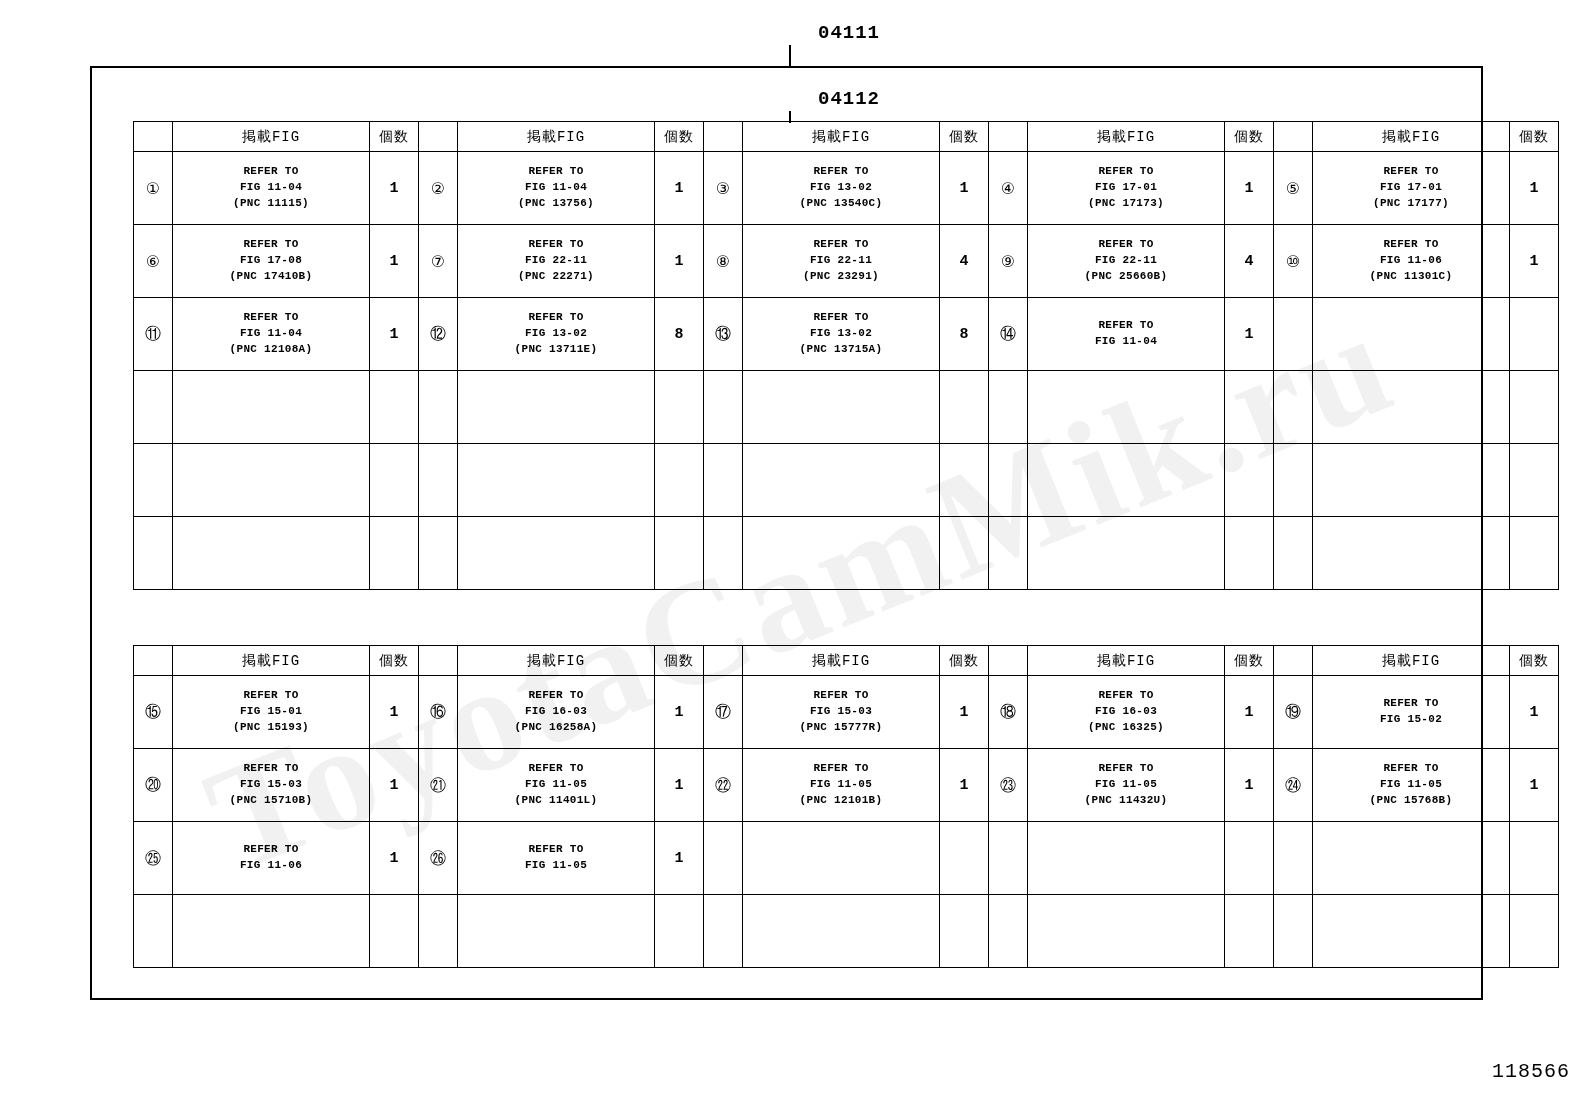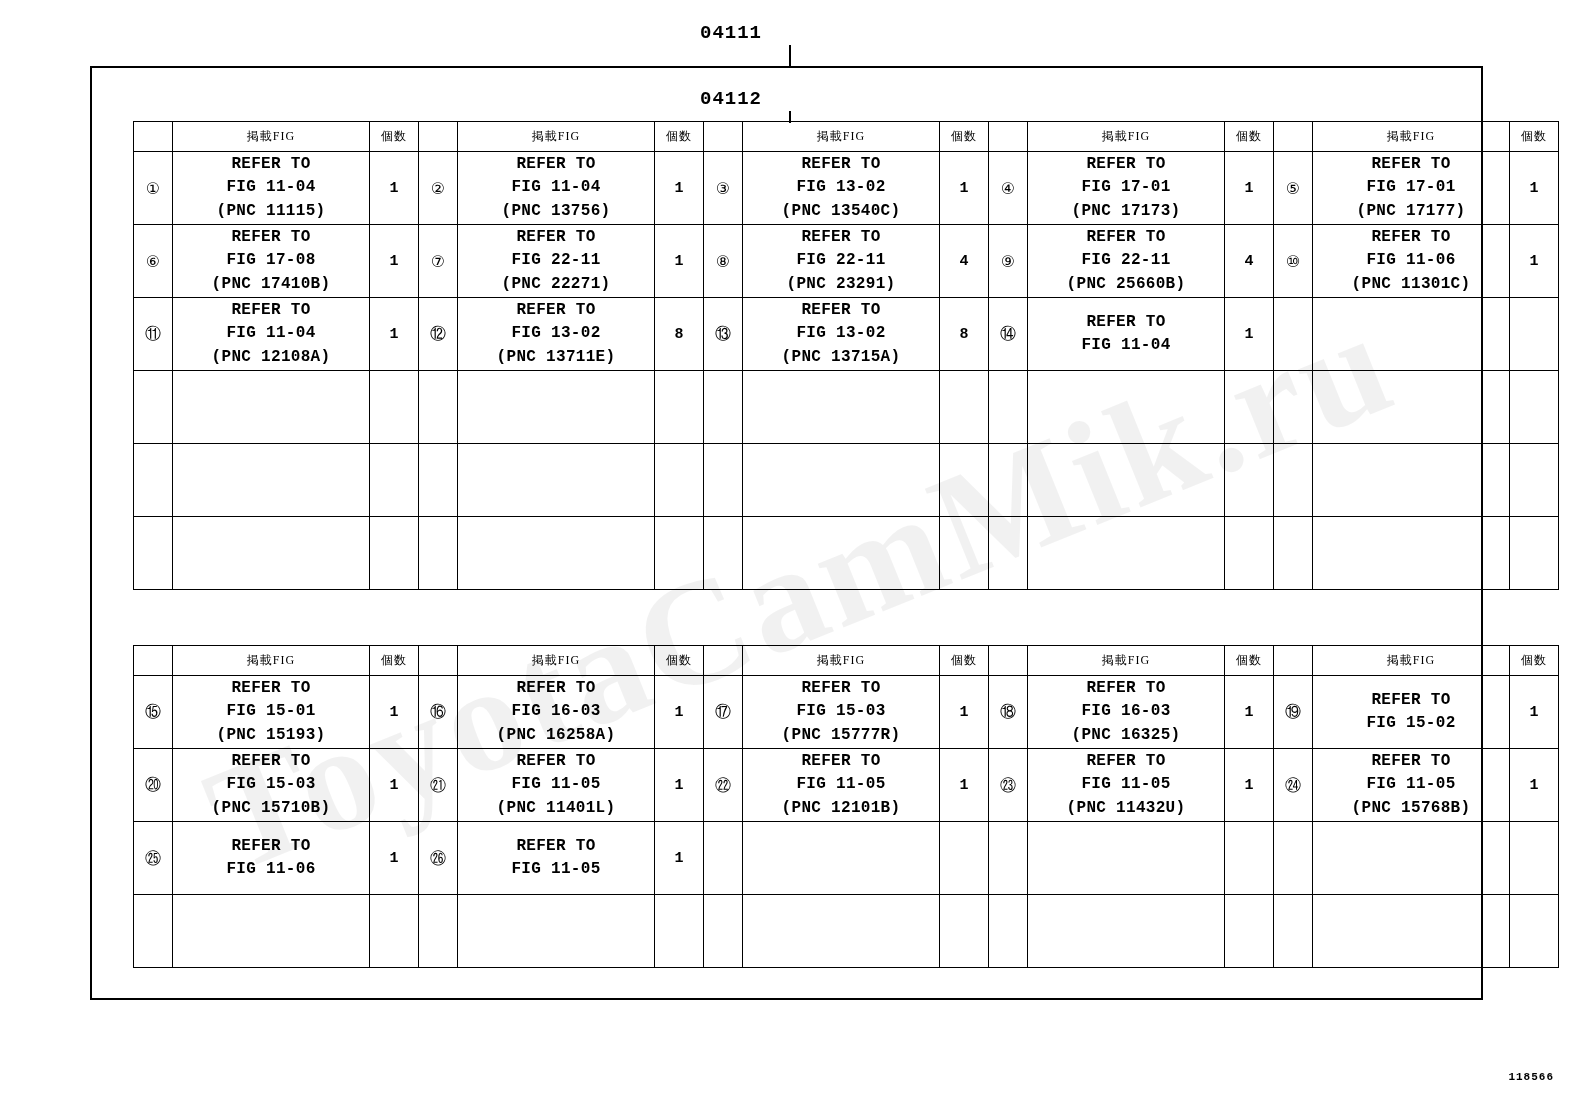--- a/index.html
+++ b/index.html
@@ -39,21 +39,21 @@
     user-select: none;
   }
 
   
   .fig-label {
     position: absolute;
     font-family: "Liberation Mono", monospace;
     font-size: 19px;
     font-weight: bold;
     letter-spacing: 1px;
-    text-align: left;
+    text-align: right;
     z-index: 10;
   }
   #label-04111 { left: 700px; top: 22px; width: 180px; }
   #label-04112 { left: 700px; top: 88px; width: 180px; }
 
   .leader {
     position: absolute;
     background: #000;
     z-index: 10;
   }
@@ -86,62 +86,62 @@
   .parts-table td, .parts-table th {
     border: 1px solid #000;
     padding: 0;
     text-align: center;
     vertical-align: middle;
     background: transparent;
   }
 
   .hdr {
     height: 29px;
-    font-family: Liberation Serif, serif;
-    font-size: 12px;
+    font-family: Liberation Mono, monospace;
+    font-size: 14px;
     font-weight: normal;
     letter-spacing: 1px;
   }
   .hdr-blank { }
 
   .row-cell { height: 72px; }
 
   .idx {
     width: 38px;
     font-family: "DejaVu Sans", sans-serif;
     font-size: 16px;
   }
   .fig {
     width: 196px;
     text-align: left;
     font-family: "Liberation Mono", monospace;
-    font-size: 16px;
+    font-size: 11px;
     font-weight: bold;
     line-height: 1.45;
     letter-spacing: 0.3px;
     padding-left: 20px;
   }
   .fig.center { text-align: center; padding-left: 0; }
   .qty {
     width: 48px;
     font-family: "Liberation Mono", monospace;
     font-size: 15px;
     font-weight: bold;
   }
 
   .fig-line { display: block; white-space: pre; }
 
   
   #doc-code {
     position: absolute;
-    right: 38px;
+    right: 22px;
     bottom: 16px;
     font-family: "Liberation Mono", monospace;
-    font-size: 11px;
-    font-weight: bold;
+    font-size: 20px;
+    font-weight: normal;
     letter-spacing: 1px;
     z-index: 10;
   }
 </style>
 </head>
 <body>
 
 <div id="watermark">ToyotaCamMik.ru</div>
 
 <div class="fig-label" id="label-04111">04111</div>

